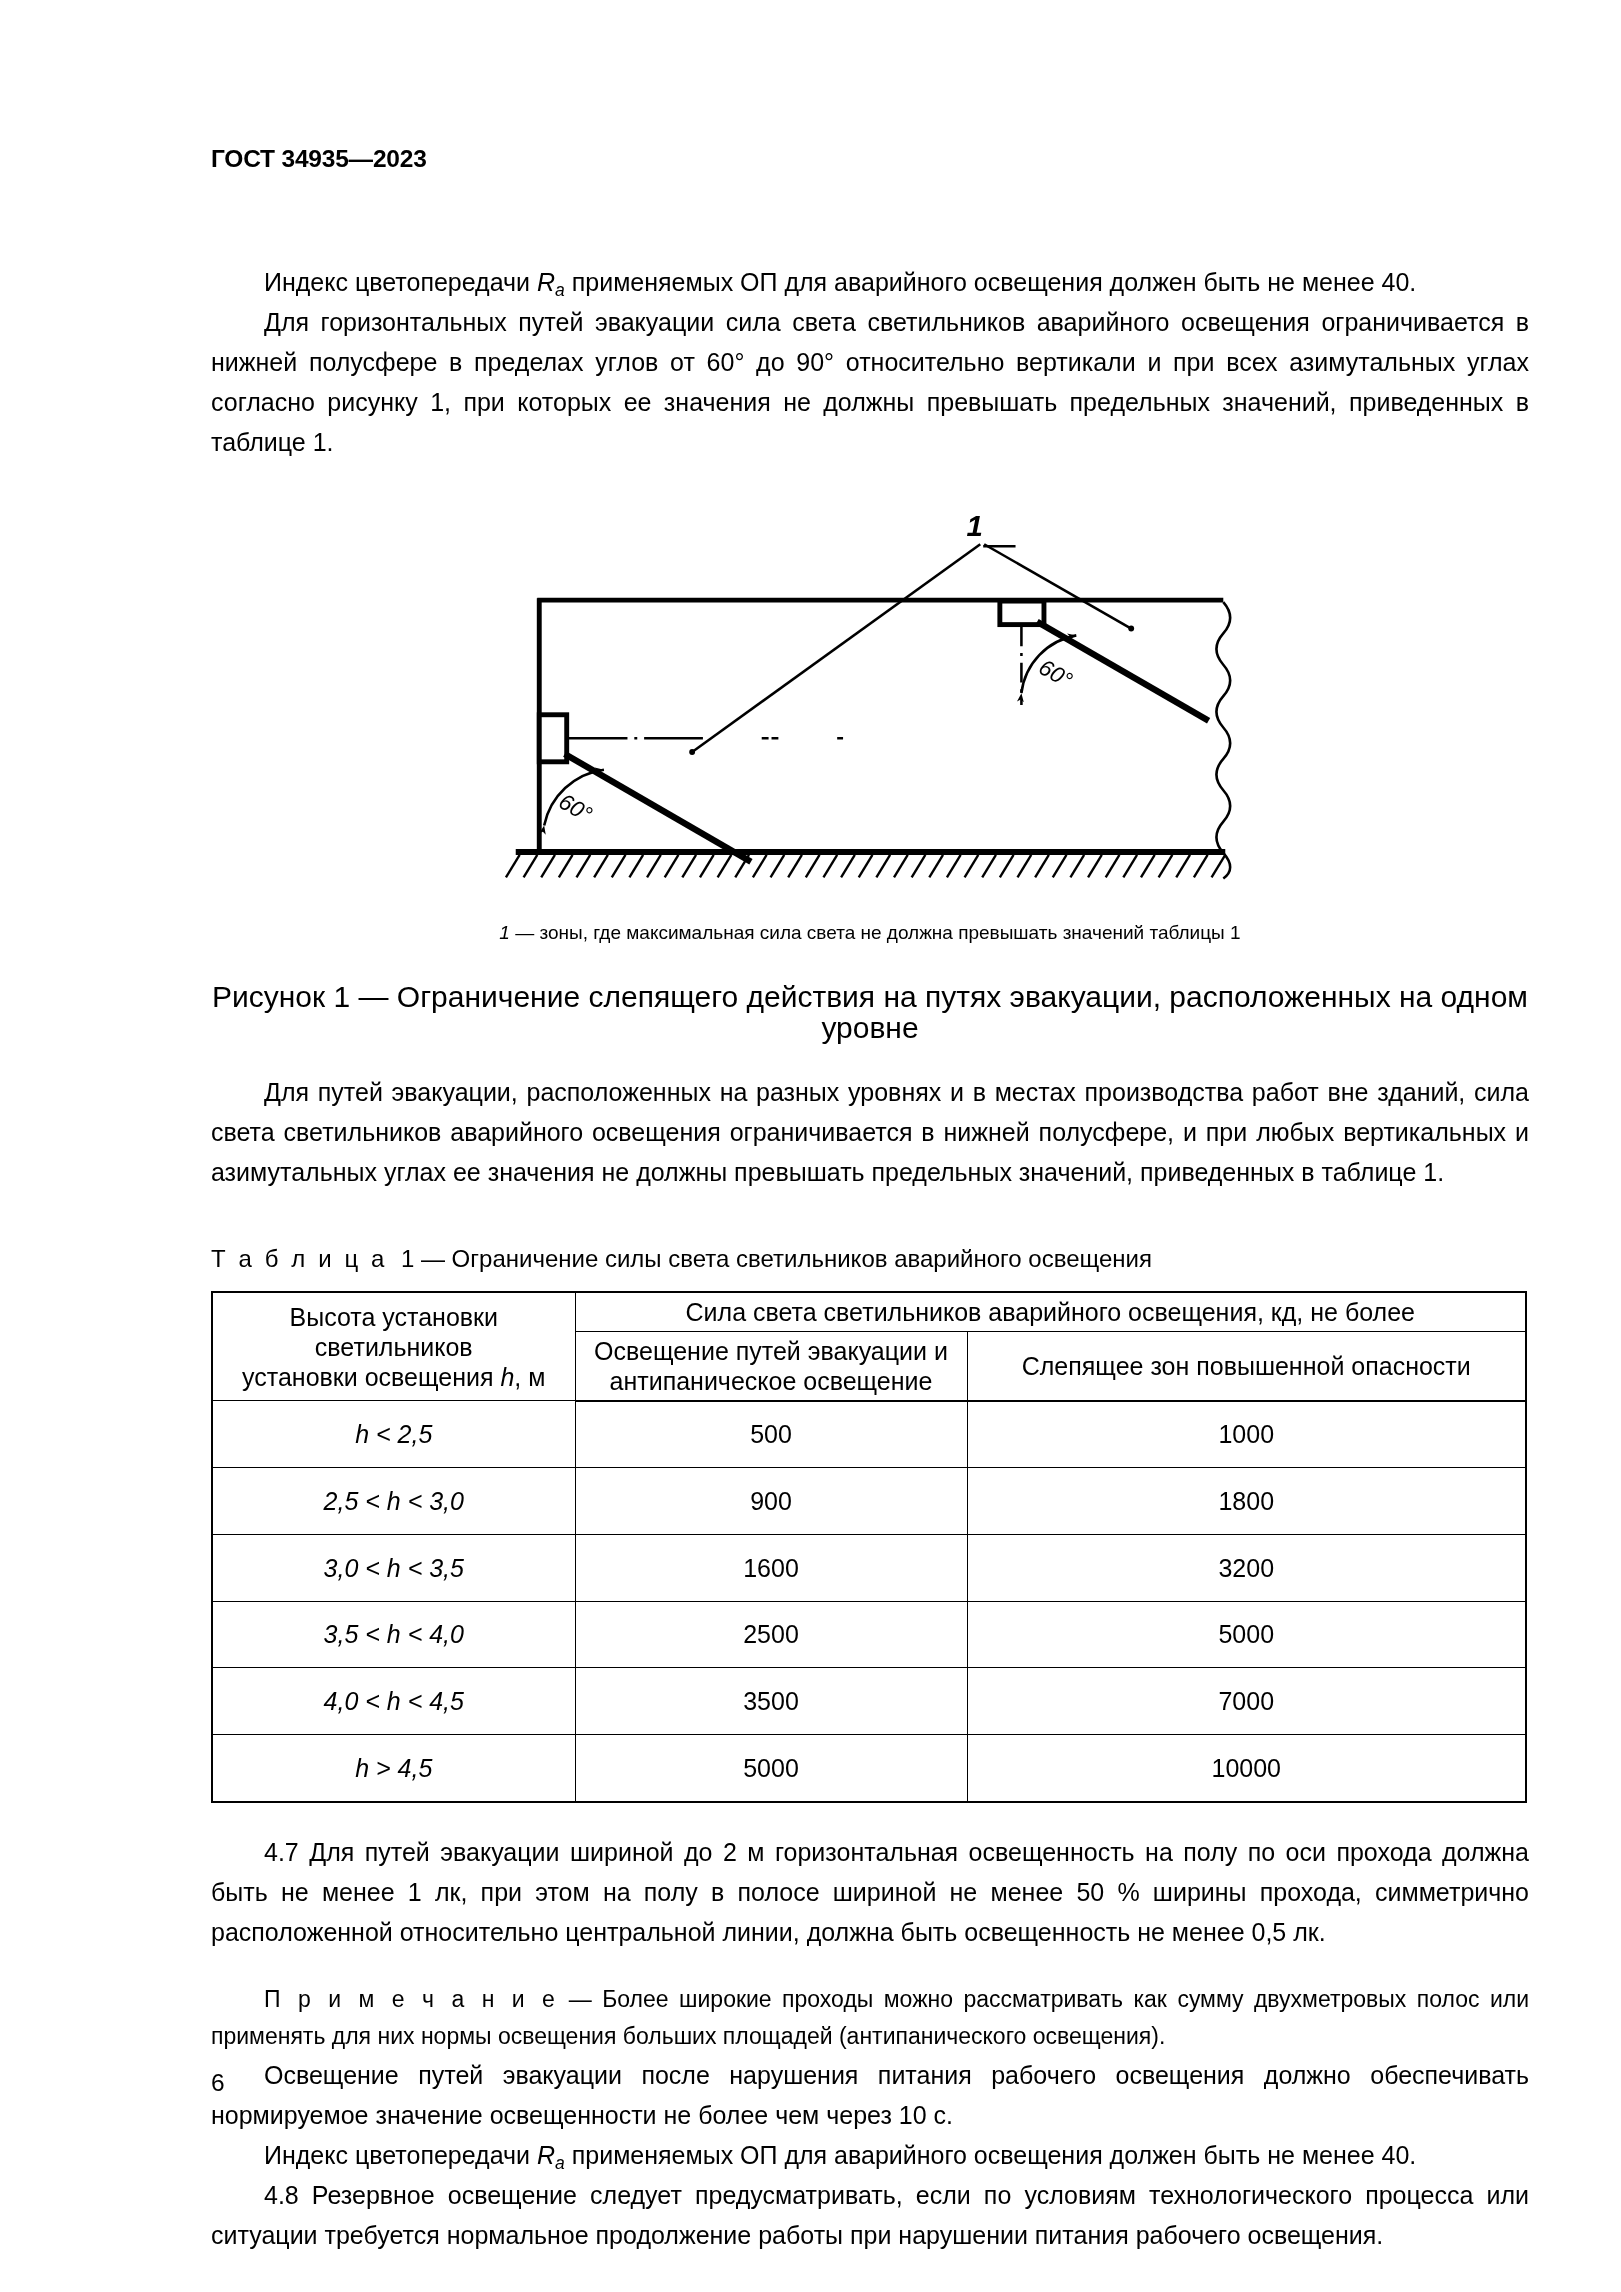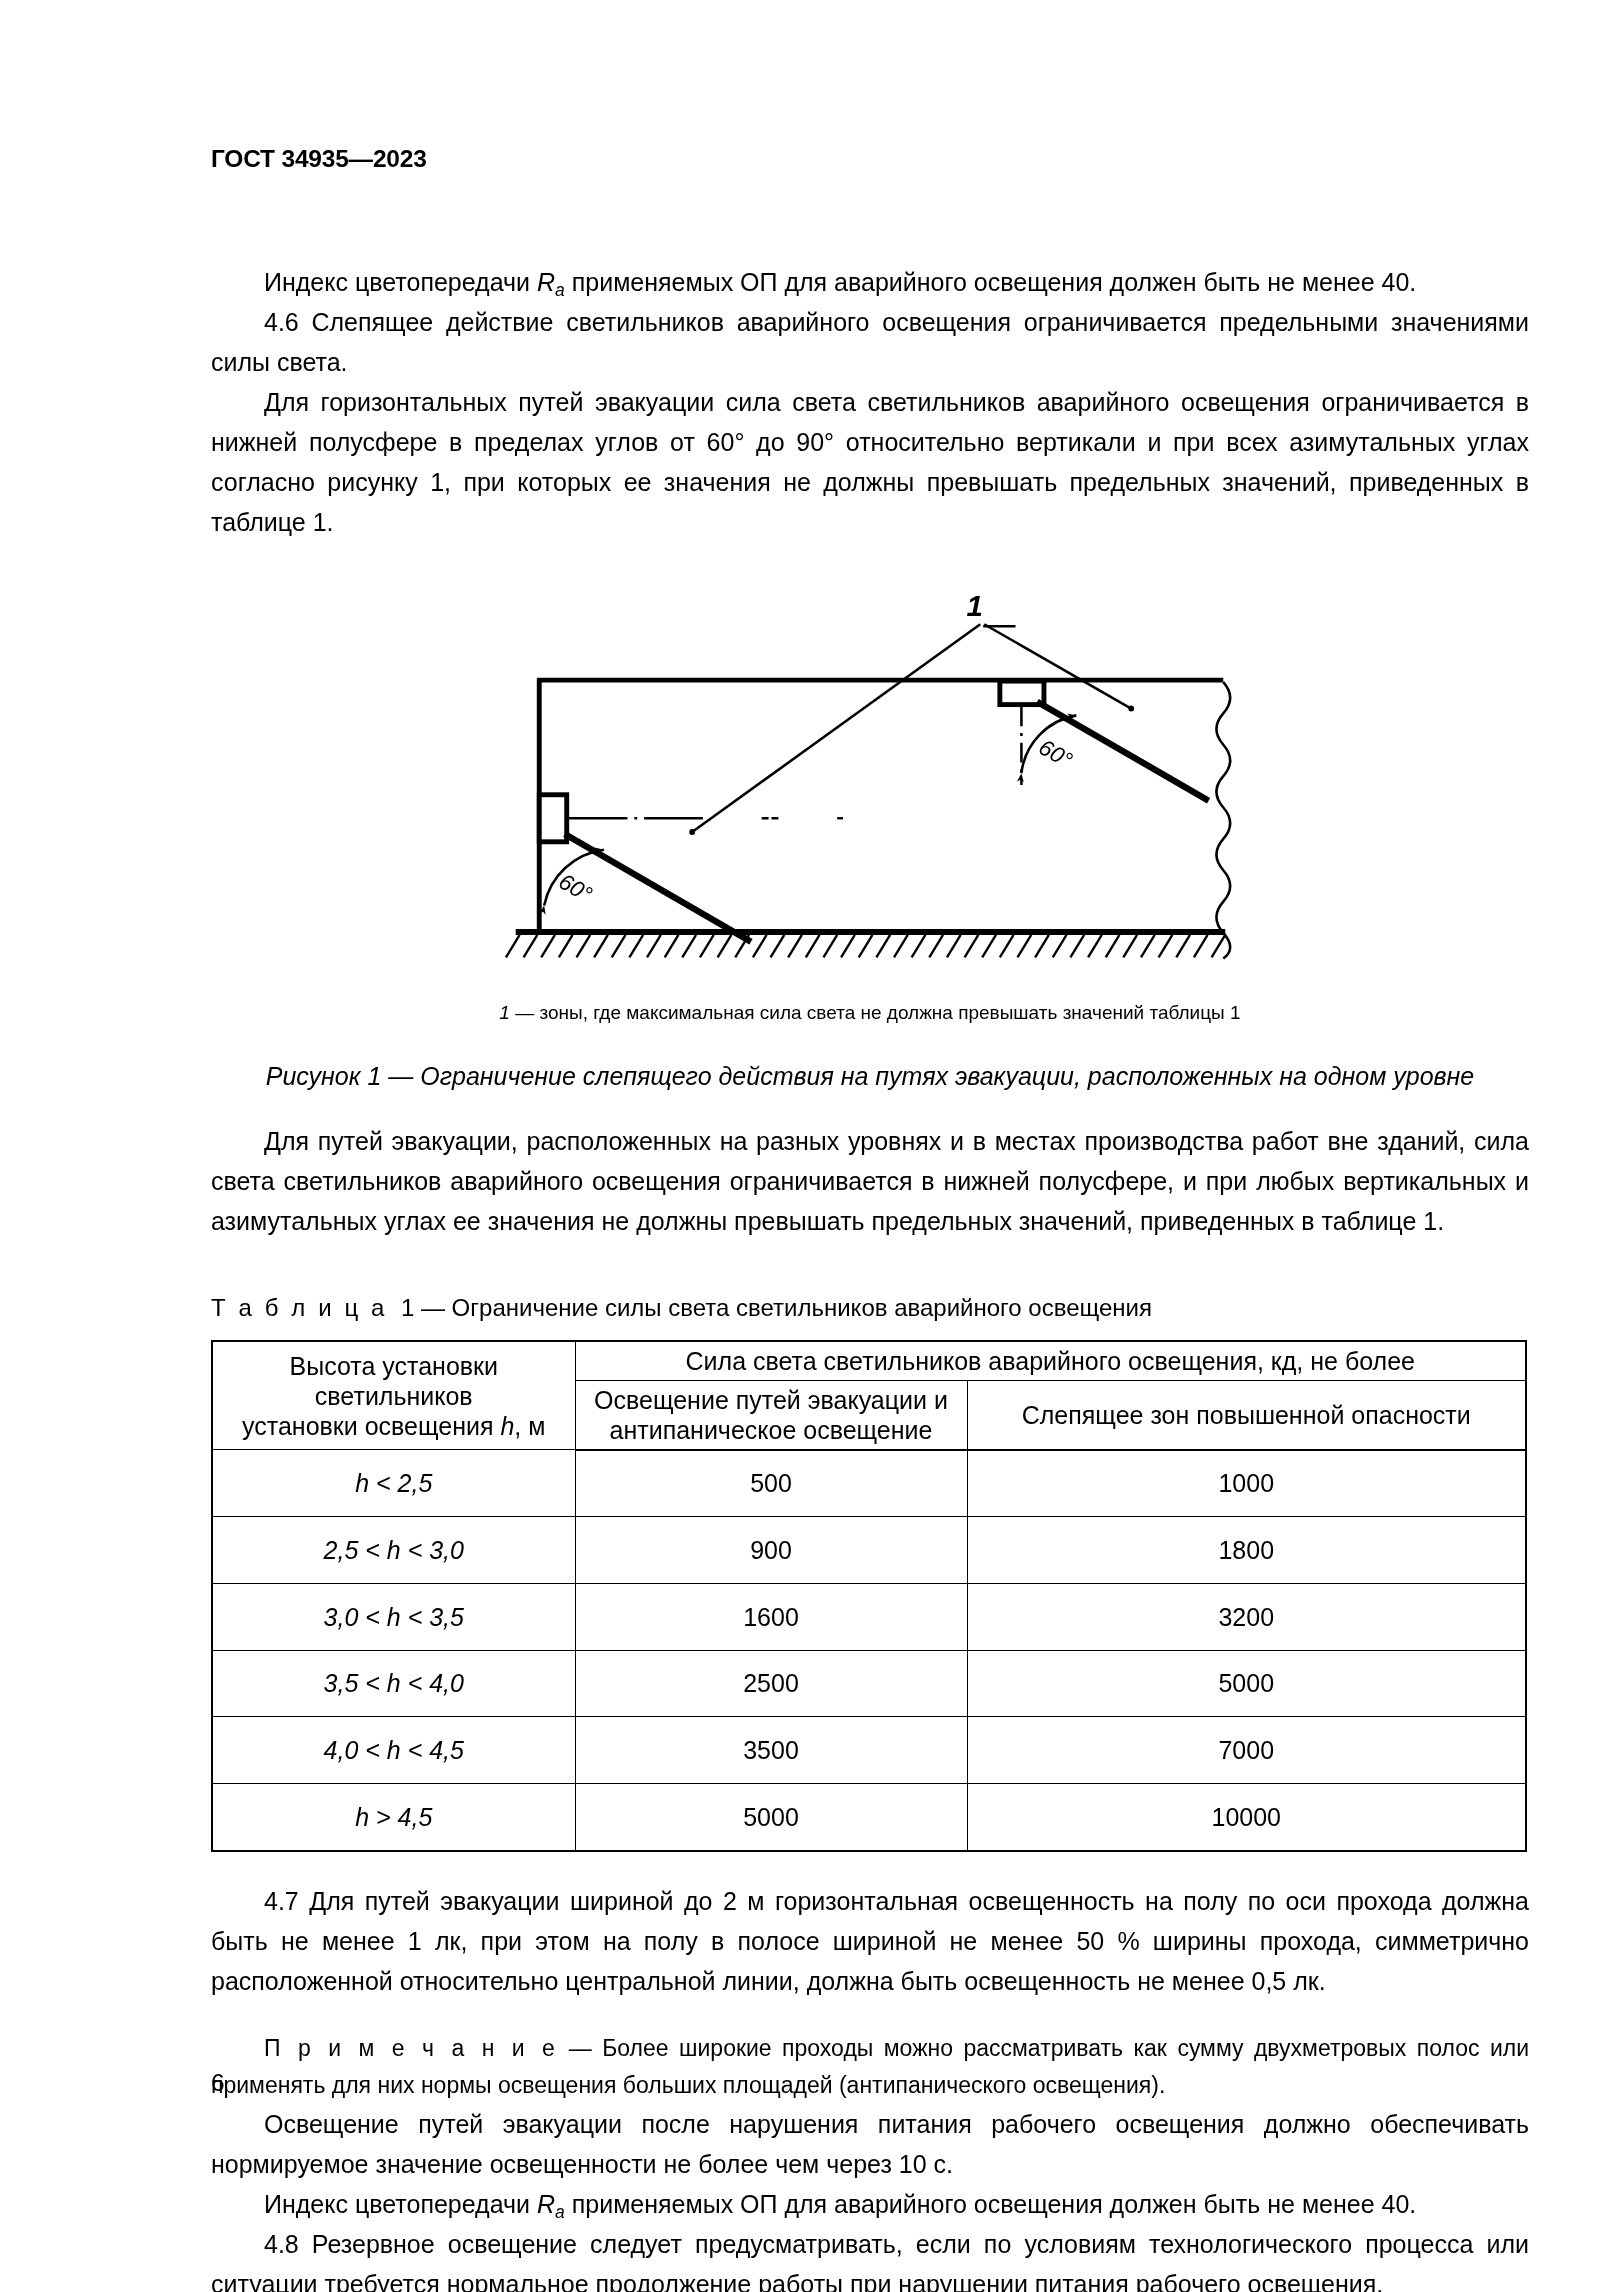--- a/index.html
+++ b/index.html
@@ -69,25 +69,24 @@
   .fig-key {
     font-size: 19px;
     text-align: center;
     margin: 21.6px 0 0 0;
     line-height: 25.5px;
   }
   .fig-key .keynum {
     font-style: italic;
   }
   .fig-caption {
-    font-size: 25px;
+    font-size: 30px;
     text-align: center;
     margin: 35px 0 0 0;
     line-height: 31px;
-    font-style: italic;
   }
 
   
   .table-title {
     font-size: 24px;
     margin: 51px 0 17.6px 0;
     line-height: 31px;
   }
   .table-title .spaced {
     letter-spacing: 3.1px;
@@ -143,21 +142,20 @@
 <body>
 
 <div class="page">
 
   <div class="content">
 
     <div class="doc-header">ГОСТ 34935—2023</div>
 
     <p class="para indent"><span>Индекс цветопередачи </span><span class="italic">R</span><sub class="var">a</sub><span> применяемых ОП для аварийного освещения должен быть не менее 40.</span></p>
 
-    <p class="para indent">4.6  Слепящее действие светильников аварийного освещения ограничивается предельными значениями силы света.</p>
 
     <p class="para indent">Для горизонтальных путей эвакуации сила света светильников аварийного освещения ограничивается в нижней полусфере в пределах углов от 60° до 90° относительно вертикали и при всех азимутальных углах согласно рисунку 1, при которых ее значения не должны превышать предельных значений, приведенных в таблице 1.</p>
 
     <div class="figure-wrap">
 
       <svg class="figure-svg-holder" width="863" height="392" viewBox="0 0 880 400" xmlns="http://www.w3.org/2000/svg">
         <defs>
           <marker id="arrowA" markerWidth="11" markerHeight="11" refX="9" refY="5.5" orient="auto" markerUnits="userSpaceOnUse">
             <path d="M9,5.5 L0,2 L2.6,5.5 L0,9 Z" fill="#000"></path>
           </marker>

